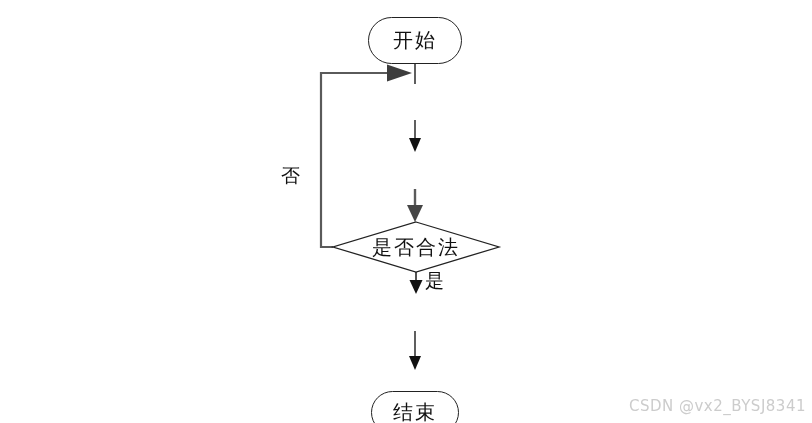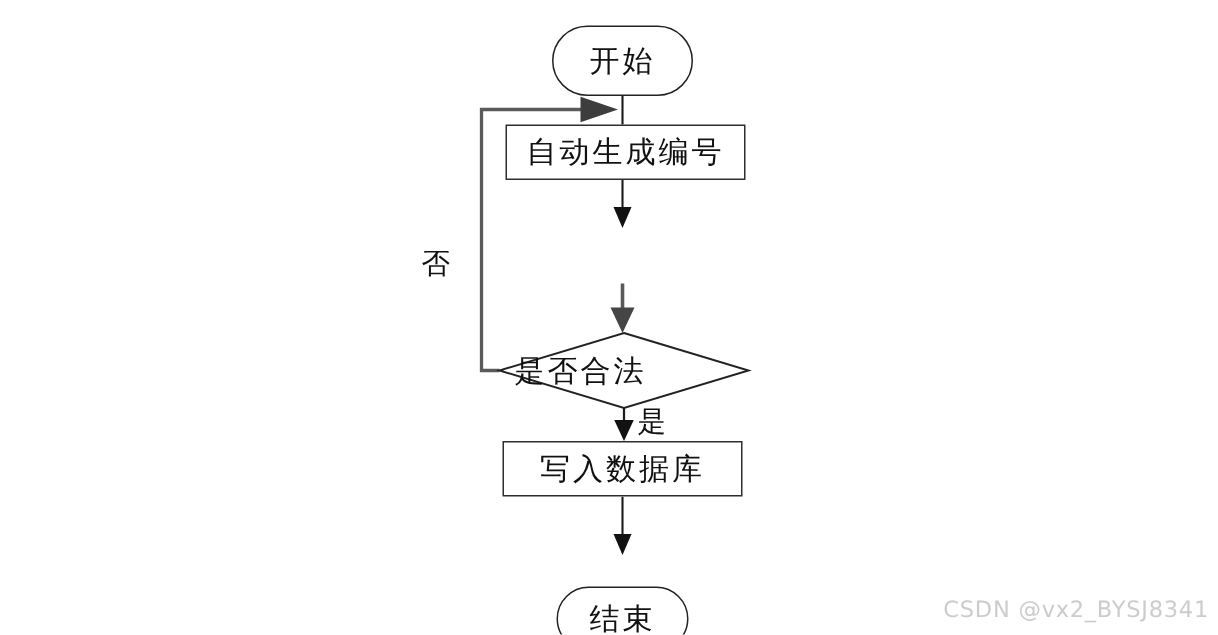--- a/index.html
+++ b/index.html
@@ -45,20 +45,21 @@
   .process-shaded {
     border: 1px solid #4e5052;
     background: linear-gradient(180deg, #fdfdfd 0%, #f2f3f4 55%, #e4e7e9 100%);
     box-shadow: 3px 3px 0 0 #a9adb0;
   }
   .decision-label {
     position: absolute;
     z-index: 2;
     display: flex;
     align-items: center;
+    justify-content: center;
     font-size: 20px;
     color: #111111;
     letter-spacing: 2px;
     background: transparent;
   }
   .edge-label {
     position: absolute;
     z-index: 3;
     font-size: 19px;
     color: #111111;
@@ -99,32 +100,26 @@
     <polygon points="416,294 409.5,280 422.5,280" fill="#111111"></polygon>
 
     <line x1="415" y1="331" x2="415" y2="357" stroke="#1a1a1a" stroke-width="1.4"></line>
     <polygon points="415,370 409,356 421,356" fill="#111111"></polygon>
   </svg>
 
   <div class="node terminator" style="left:368px; top:17px; width:94px; height:47px;font-family:Liberation Mono, monospace;">
     <span>开始</span>
   </div>
 
-  <div class="node process" style="left:337px; top:83px; width:160px; height:37px;">
-    <span>自动生成编号</span>
-  </div>
 
 
   <div class="decision-label" style="left:343px; top:232px; width:146px; height:30px;">
     <span>是否合法</span>
   </div>
 
-  <div class="node process" style="left:335px; top:294px; width:160px; height:37px;">
-    <span>写入数据库</span>
-  </div>
 
   <div class="node terminator" style="left:371px; top:370px; width:88px; height:43px; border-radius:22px;margin-top:21px;">
     <span>结束</span>
   </div>
 
   <div class="edge-label" style="left:281px; top:163px;">否</div>
 
   <div class="edge-label" style="left:425px; top:268px;">是</div>
 
   <div class="watermark">CSDN @vx2_BYSJ8341</div>

